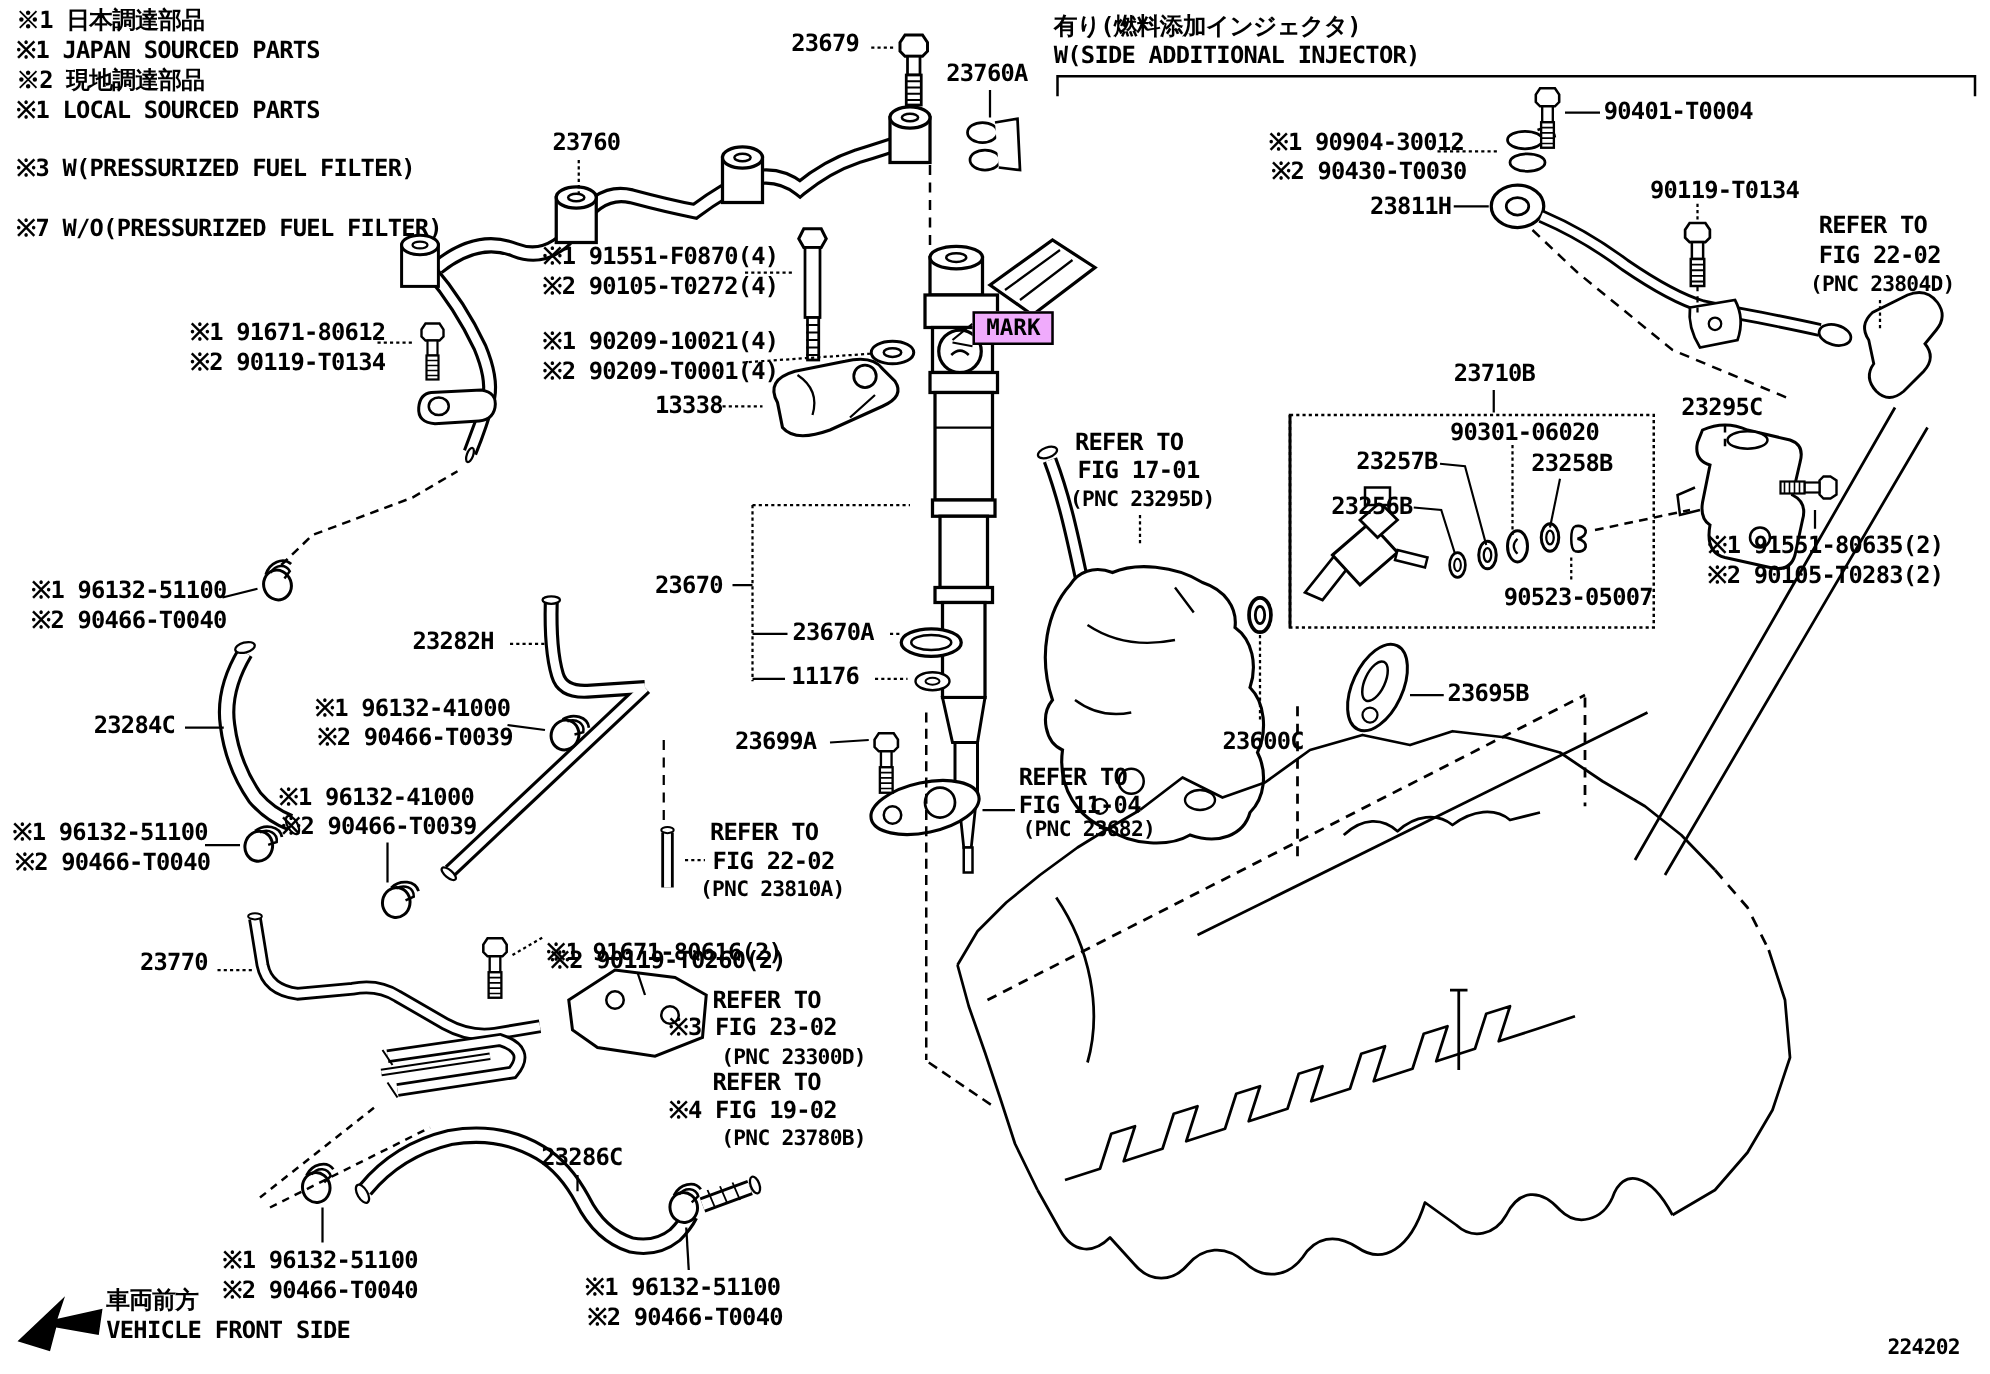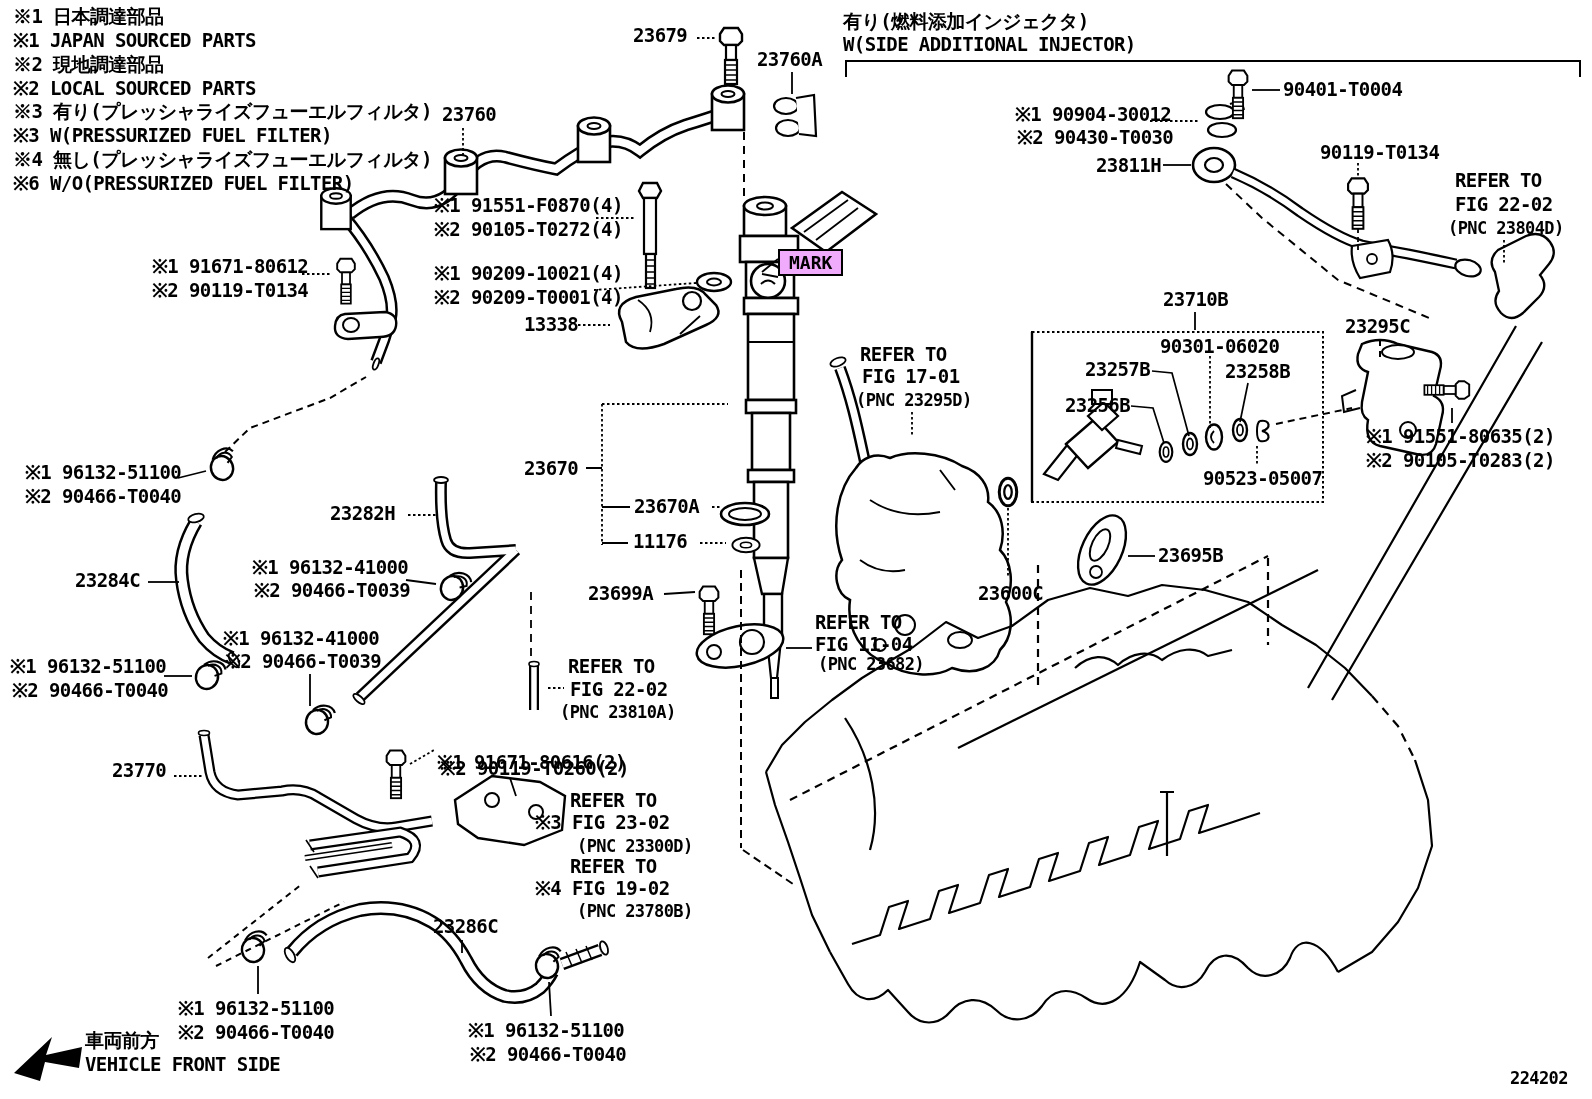--- a/index.html
+++ b/index.html
@@ -307,25 +307,23 @@
     <path d="M208,958 L302,884 M216,966 L344,902" stroke-width="2" stroke-dasharray="6,5"></path>
     <path d="M741,570 V848 M743,850 L796,886" stroke-width="2" stroke-dasharray="8,5"></path>
   </g>
 
   <path d="M14,1073 L52,1037 L46,1055 L82,1047 L79,1068 L45,1062 L40,1081 Z" fill="#000"></path>
 </svg>
 
 <div class="pl" style="left:13px;top:6px">※1  日本調達部品</div>
 <div class="pl" style="left:13px;top:30px">※1  JAPAN SOURCED PARTS</div>
 <div class="pl" style="left:13px;top:54px">※2  現地調達部品</div>
-<div class="pl" style="left:13px;top:78px">※2  LOCAL SOURCED PARTS</div>
-<div class="pl" style="left:13px;top:101px">※3  有り(プレッシャライズフューエルフィルタ)</div>
+<div class="pl" style="left:13px;top:78px">※1  LOCAL SOURCED PARTS</div>
 <div class="pl" style="left:13px;top:125px">※3  W(PRESSURIZED FUEL FILTER)</div>
-<div class="pl" style="left:13px;top:149px">※4  無し(プレッシャライズフューエルフィルタ)</div>
-<div class="pl" style="left:13px;top:173px">※6  W/O(PRESSURIZED FUEL FILTER)</div>
+<div class="pl" style="left:13px;top:173px">※7  W/O(PRESSURIZED FUEL FILTER)</div>
 
 <div class="pl" style="left:843px;top:11px">有り(燃料添加インジェクタ)</div>
 <div class="pl" style="left:843px;top:34px">W(SIDE ADDITIONAL INJECTOR)</div>
 
 <div class="pl" style="left:633px;top:25px">23679</div>
 <div class="pl" style="left:757px;top:49px">23760A</div>
 <div class="pl" style="left:442px;top:104px">23760</div>
 <div class="pl" style="left:1283px;top:79px">90401-T0004</div>
 <div class="pl" style="left:1015px;top:104px">※1 90904-30012</div>
 <div class="pl" style="left:1017px;top:127px">※2 90430-T0030</div>

